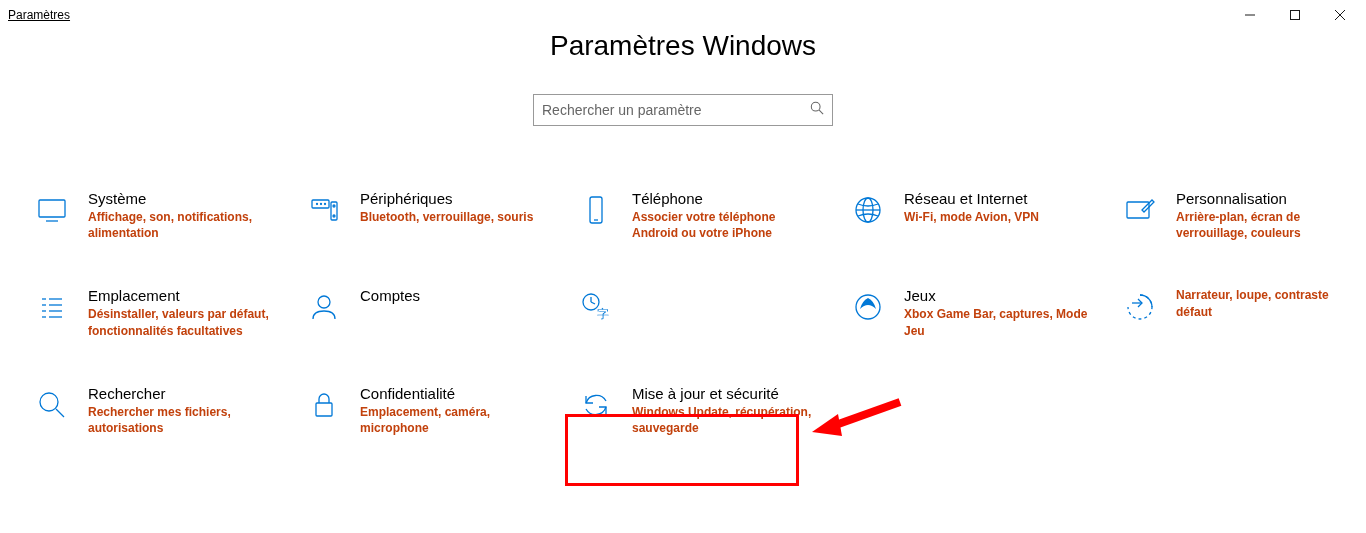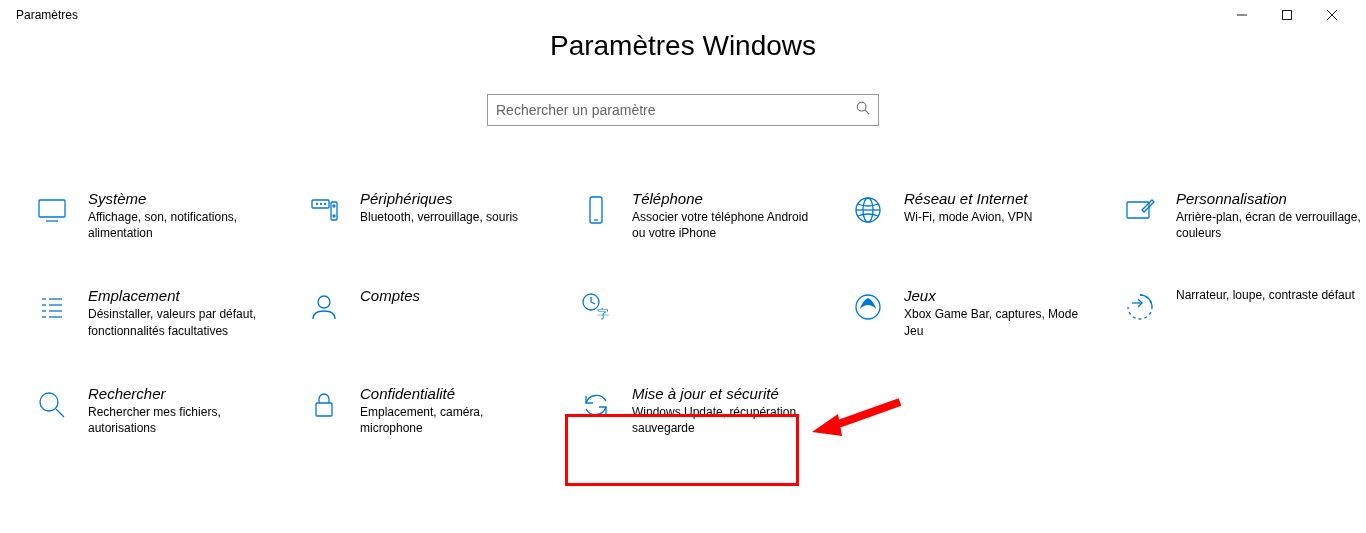--- a/index.html
+++ b/index.html
@@ -8,23 +8,24 @@
     background: #ffffff;
     width: 1366px;
     height: 533px;
     overflow: hidden;
     position: relative;
   }
   .titlebar {
     height: 30px;
     display: flex;
     align-items: center;
-    padding: 0 12px;
+    padding: 0 4px;
     font-size: 12px;
     color: #000;
+    text-decoration: underline;
   }
   .titlebar-title { flex: 0 0 auto; margin-left: 4px; }
   .titlebar-spacer { flex: 1; }
   .window-controls { display: flex; height: 30px; }
   .win-btn {
     width: 45px;
     height: 30px;
     display: flex;
     align-items: center;
     justify-content: center;
@@ -36,21 +37,21 @@
     font-size: 28px;
     font-weight: 300;
     color: #000;
   }
   .search-wrap {
     display: flex;
     justify-content: center;
     margin-top: 32px;
   }
   .search-box {
-    width: 392px;
+    width: 300px;
     height: 32px;
     border: 1px solid #999;
     display: flex;
     align-items: center;
     padding: 0 8px;
     background: #fff;
   }
   .search-input {
     flex: 1;
     border: none;
@@ -85,26 +86,26 @@
     align-items: center;
     justify-content: center;
     color: #0078d7;
   }
   .tile-icon svg { width: 32px; height: 32px; stroke: #0078d7; fill: none; stroke-width: 1.3; }
   .tile-text { flex: 1; min-width: 0; }
   .tile-title {
     font-size: 15px;
     color: #000;
     margin-bottom: 2px;
-    font-style: italic;
   }
   .tile-desc {
     font-size: 12px;
-    color: #000000;
+    color: #c2410c;
     line-height: 1.35;
+    font-weight: bold;
   }
   .highlight-box {
     position: absolute;
     border: 3px solid #ff0000;
     pointer-events: none;
   }
   .red-arrow {
     position: absolute;
     pointer-events: none;
   }

